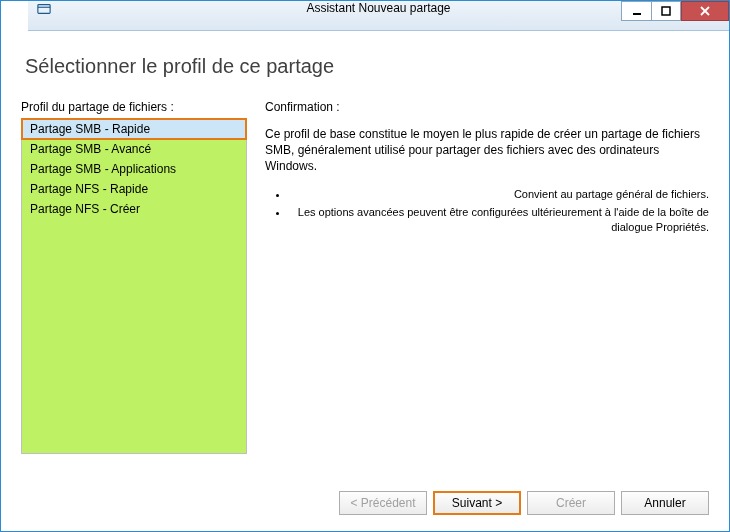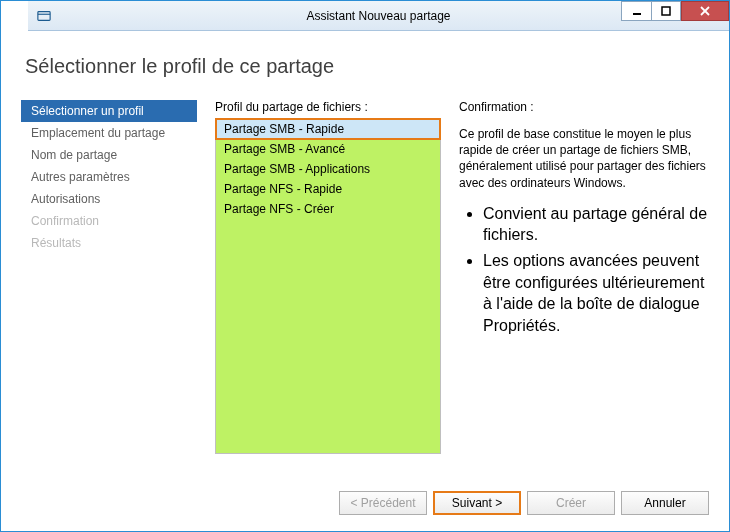--- a/index.html
+++ b/index.html
@@ -12,21 +12,21 @@
       display: flex;
       flex-direction: column;
       background: #fff;
     }
     
     .titlebar {
       height: 30px;
       background: linear-gradient(to bottom, #eef4f9 0%, #dce8f4 100%);
       border-bottom: 1px solid #a9c4de;
       display: flex;
-      align-items: center;
+      align-items: flex-start;
       position: relative;
       margin-left: 27px;
     }
     .title-icon { width: 16px; height: 16px; margin-left: 8px; display:flex;align-items:center;justify-content:center;color:#1b5a8f; }
     .title-icon svg { width:14px;height:14px; }
     .title-text {
       position:absolute; left:0; right:0; text-align:center;
       font-size: 12px; color: #000;
     }
     .win-controls { position:absolute; right:0; top:0; height:20px; display:flex; }
@@ -96,21 +96,21 @@
       background: #cde6f7;
       outline: 2px solid #e67a17;
       outline-offset: -1px;
     }
     
     .description {
       flex:1;
     }
     .desc-text { font-size:12px; line-height:1.35; margin-top:12px; }
     .desc-list { margin: 12px 0 0 24px; }
-    .desc-list li { font-size:16px; line-height:1.35; margin-bottom:4px; }
+    .desc-list li { font-size:11px; line-height:1.35; margin-bottom:4px;text-align:right; }
     
     .footer {
       padding: 12px 20px 16px 0;
       display:flex;
       justify-content:flex-end;
       gap: 6px;
     }
     .btn {
       height: 24px;
       min-width: 88px;
@@ -155,29 +155,20 @@
           </svg>
       </div>
     </div>
   </div>
 
   <div class="content">
     <div class="heading">Sélectionner le profil de ce partage</div>
 
     <div class="columns">
 
-      <div class="steps">
-        <div class="step active">Sélectionner un profil</div>
-        <div class="step">Emplacement du partage</div>
-        <div class="step">Nom de partage</div>
-        <div class="step">Autres paramètres</div>
-        <div class="step">Autorisations</div>
-        <div class="step disabled">Confirmation</div>
-        <div class="step disabled">Résultats</div>
-      </div>
 
       <div class="profiles">
         <div class="col-label">Profil du partage de fichiers :</div>
         <div class="profile-list">
           <div class="profile-item selected">Partage SMB - Rapide</div>
           <div class="profile-item">Partage SMB - Avancé</div>
           <div class="profile-item">Partage SMB - Applications</div>
           <div class="profile-item">Partage NFS - Rapide</div>
           <div class="profile-item">Partage NFS - Créer</div>
         </div>

